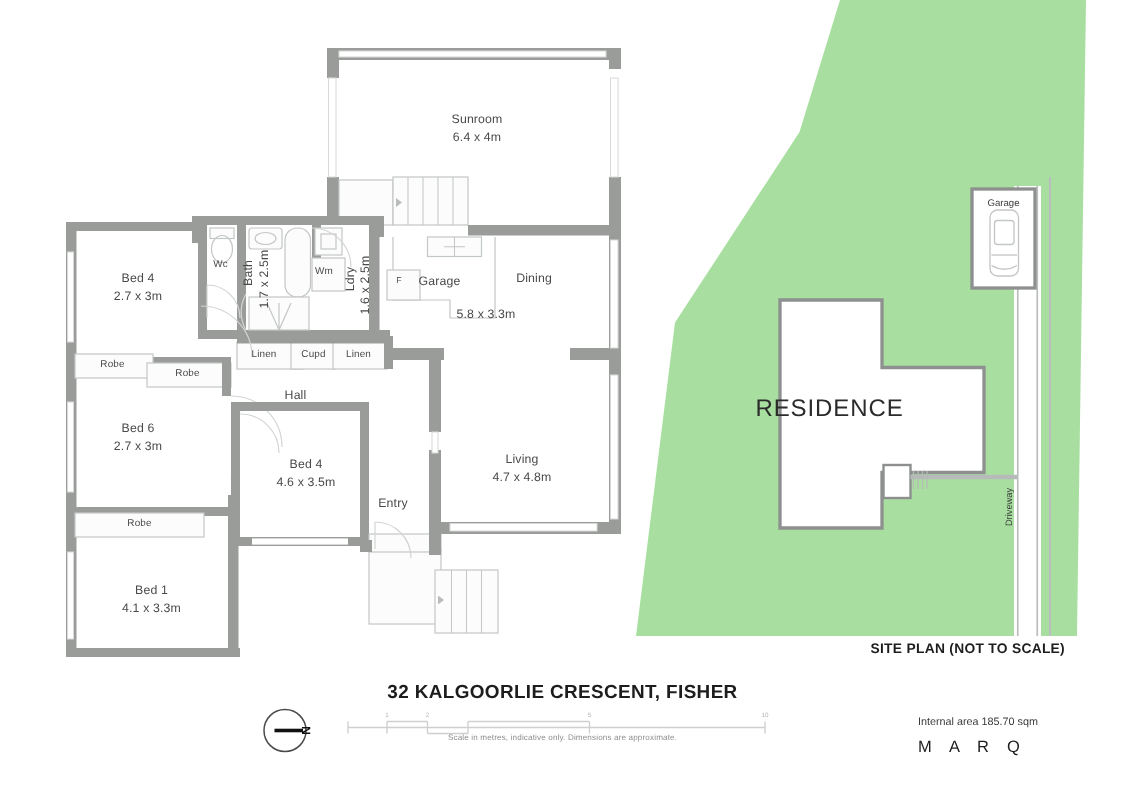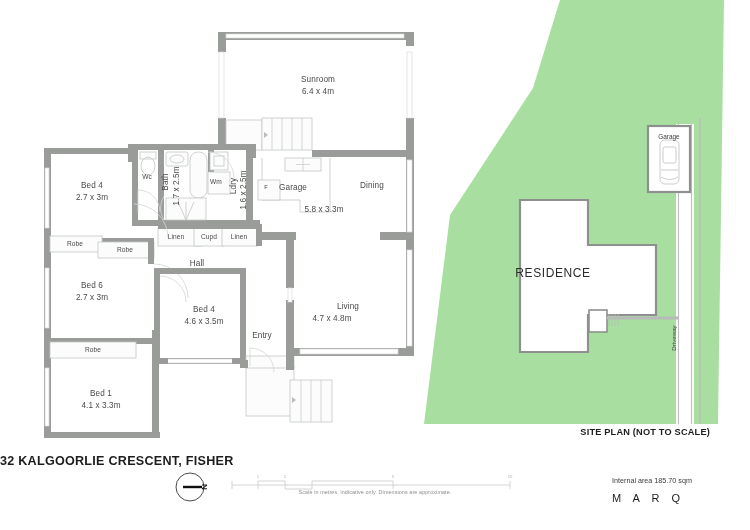--- a/index.html
+++ b/index.html
@@ -43,20 +43,21 @@
   .vert {
     transform-origin: center center;
     transform: translate(-50%,-50%) rotate(-90deg);
   }
   .ctr { transform: translate(-50%,-50%); }
 
   #address {
     position: absolute;
     left: 0; right: 0;
     top: 454px;
+    text-align: center;
     font-size: 12.6px;
     font-weight: bold;
     color: #1d1d1d;
     letter-spacing: 0.25px;
   }
   #siteplan-caption {
     position: absolute;
     left: 420px;
     width: 290px;
     top: 427px;
@@ -90,21 +91,21 @@
     font-size: 11px;
     letter-spacing: 4.5px;
     color: #1d1d1d;
   }
   .sitelbl {
     position: absolute;
     font-family: "Liberation Sans", sans-serif;
     white-space: nowrap;
   }
   #residence-label {
-    font-size: 12px;
+    font-size: 16px;
     color: #2b2b2b;
     letter-spacing: 0.6px;
   }
   #garage-label { font-size: 6.4px; color: #3a3a3a; }
   #driveway-label {
     font-size: 6.2px;
     color: #3a3a3a;
     transform-origin: center center;
     transform: translate(-50%,-50%) rotate(-90deg);
   }
@@ -375,23 +376,23 @@
   <div class="lbl room-name ctr" style="left:92px;top:286px">Bed 6</div>
   <div class="lbl room-dim ctr" style="left:92px;top:298px">2.7 x 3m</div>
 
   <div class="lbl room-name ctr" style="left:101px;top:394px">Bed 1</div>
   <div class="lbl room-dim ctr" style="left:101px;top:406px">4.1 x 3.3m</div>
 
   <div class="lbl room-name ctr" style="left:204px;top:310px">Bed 4</div>
   <div class="lbl room-dim ctr" style="left:204px;top:322px">4.6 x 3.5m</div>
 
   <div class="lbl room-name ctr" style="left:348px;top:307px">Living</div>
-  <div class="lbl room-dim ctr" style="left:332px;top:319px">4.7 x 4.8m</div>
-
-  <div class="lbl room-name ctr" style="left:372px;top:186px">Dining</div>
+  <div class="lbl room-dim ctr" style="left:348px;top:319px">4.7 x 4.8m</div>
+
+  <div class="lbl room-name ctr" style="left:356px;top:186px">Dining</div>
   <div class="lbl room-dim ctr" style="left:324px;top:210px">5.8 x 3.3m</div>
 
   <div class="lbl room-name ctr" style="left:293px;top:188px">Garage</div>
 
   <div class="lbl room-name vert" style="left:166px;top:182px">Bath</div>
   <div class="lbl room-dim vert" style="left:177px;top:186px">1.7 x 2.5m</div>
   <div class="lbl room-name vert" style="left:234px;top:186px">Ldry</div>
   <div class="lbl room-dim vert" style="left:244px;top:190px">1.6 x 2.5m</div>
 
   <div class="lbl tiny ctr" style="left:147px;top:177px">Wc</div>

